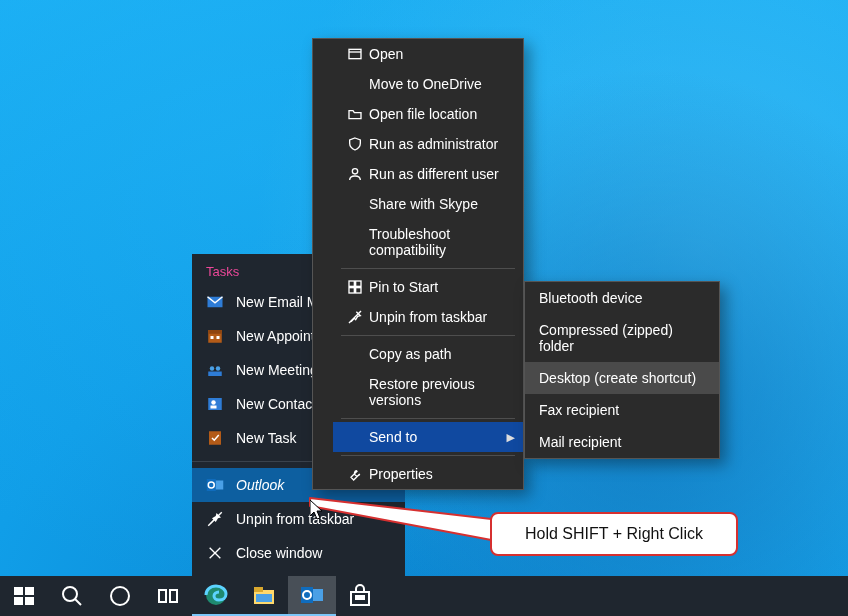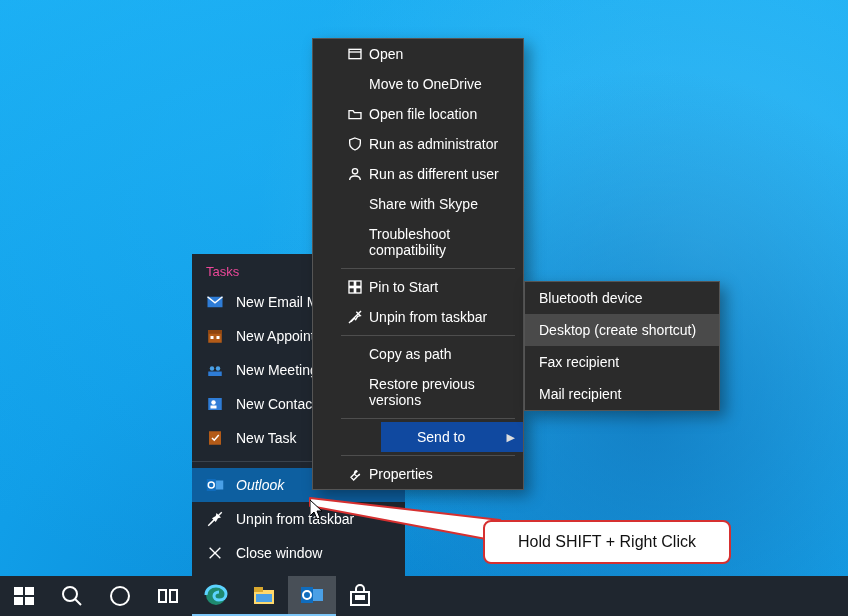--- a/index.html
+++ b/index.html
@@ -56,43 +56,43 @@
     position:absolute; left:312px; top:38px; width:212px;
     background:#2b2b2b; color:#fff; border:1px solid #555;
     box-shadow:6px 6px 14px rgba(0,0,0,0.35);
     z-index:30;
     padding-left:20px;
   }
   .ctx .row {
     display:flex; align-items:center;
     padding:7px 8px 7px 8px;
   }
-  .ctx .row.hi { background:#1049a0;margin-left:48px; }
+  .ctx .row.hi { background:#1049a0; }
   .ctx .icw { width:28px; display:flex; justify-content:center; flex:0 0 28px; }
   .ctx .lbl { flex:1; }
   .ctx .chev { width:14px; text-align:right; font-size:11px; color:#ddd;}
   .ctx .sep { height:1px; background:#4e4e4e; margin:3px 8px; }
 
   
   .sub {
     position:absolute; left:524px; top:281px; width:196px;
     background:#2b2b2b; color:#fff; border:1px solid #555;
     box-shadow:6px 6px 14px rgba(0,0,0,0.35);
     z-index:31;
   }
   .sub .row { padding:8px 14px; }
   .sub .row.hi { background:#4a4a4a; }
 
   
   .callout-wrap { position:absolute; left:300px; top:492px; z-index:40; pointer-events:none;}
   .callout-box {
-    position:absolute; left:183px; top:20px; width:248px; height:44px;
+    position:absolute; left:190px; top:20px; width:248px; height:44px;
     background:#ffffff; border:2px solid #d63030; border-radius:8px;
     display:flex; align-items:center; justify-content:center;
-    color:#111; font-size:16px;margin-top:8px;
+    color:#111; font-size:16px;
   }
   .callout-arrow {
     position:absolute; left:0; top:0; width:260px; height:70px;
   }
 
   
   .cursor { position:absolute; left:310px; top:500px; z-index:60; }
   .ic-svg { fill:#fff; }
 </style>
 </head>
@@ -278,20 +278,21 @@
         <svg width="16" height="16" viewBox="0 0 24 24" fill="none" stroke="#fff" stroke-width="2">
           <path d="M14 7a4 4 0 105 5l-9 9-4-4 9-9z"></path>
         </svg>
       </span>
     <span class="lbl">Properties</span>
   </div>
 </div>
 
 <div class="sub">
   <div class="row"><span>Bluetooth device</span></div>
+  <div class="row"><span>Compressed (zipped) folder</span></div>
   <div class="row hi"><span>Desktop (create shortcut)</span></div>
   <div class="row"><span>Fax recipient</span></div>
   <div class="row"><span>Mail recipient</span></div>
 </div>
 
 <div class="callout-wrap">
   <svg class="callout-arrow" viewBox="0 0 260 70">
     <path d="M10 6 L200 28 L202 50 L10 14 Z" fill="#ffffff" stroke="#d63030" stroke-width="2" stroke-linejoin="round"></path>
   </svg>
   <div class="callout-box">

